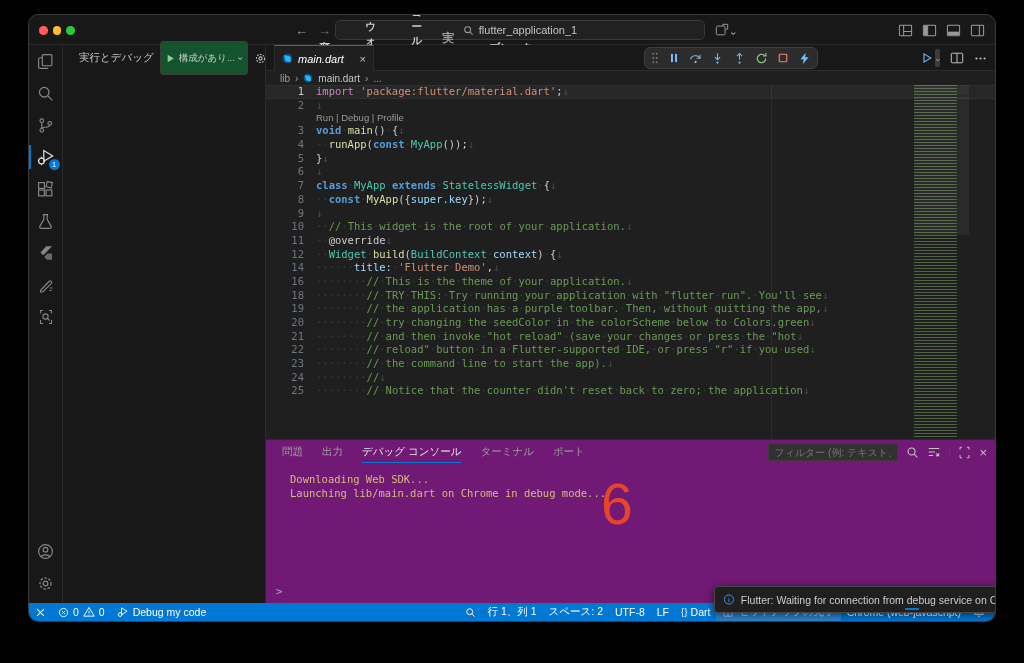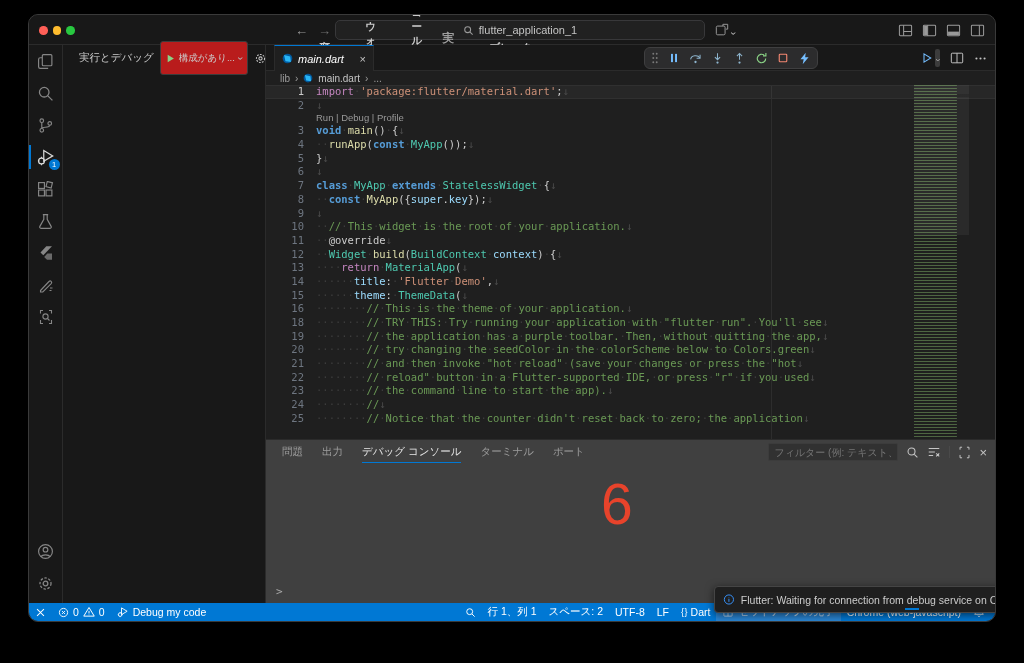--- a/index.html
+++ b/index.html
@@ -32,21 +32,21 @@
   .act-ic.active::before { content:""; position:absolute; left:0; top:4px; bottom:4px; width:2px; background:#0078d4; }
   .act-badge { position:absolute; right:3px; bottom:3px; width:11px; height:11px; border-radius:50%;
     background:#0078d4; color:#fff; font-size:7.5px; display:flex; align-items:center; justify-content:center; }
   .act-bottom { margin-top:auto; }
 
   
   .sidebar { position:absolute; left:34px; top:30px; bottom:18px; width:203px; background:#181818;
     border-right:1px solid #2b2b2b; display:flex; flex-direction:row; }
   .sb-head { height:26px; display:flex; align-items:center; padding:0 6px 0 16px; gap:6px; }
   .sb-title { color:#cccccc; font-size:10.5px; white-space:nowrap; }
-  .cfg-pill { display:flex; align-items:center; gap:4px; background:#b91c1c; border:1px solid #3c3c3c;
+  .cfg-pill { display:flex; align-items:center; gap:4px; background:#14532d; border:1px solid #3c3c3c;
     border-radius:3px; height:20px; padding:16px 5px; color:#cccccc; font-size:9.5px; white-space:nowrap; }
   .chev-d { display:inline-block; transform:rotate(90deg); font-size:10px; color:#bbb; }
   .sb-sec { border-top:1px solid #2b2b2b; }
   .sec-head { height:18px; display:flex; align-items:center; gap:20px; padding:0 8px 0 4px;
     color:#cccccc; font-size:10.5px; font-weight:bold; }
   .sec-head .chev-d { font-weight:normal; }
   .sec-right { margin-left:auto; color:#9d9d9d; font-weight:bold; font-size:12px; }
   .bp-row { display:flex; align-items:center; gap:6px; padding:2px 0 2px 18px; color:#cccccc; font-size:10.5px; }
   .cb { width:11px; height:11px; border-radius:2.5px; border:1px solid #6b6b6b; background:#1f1f1f; }
   .cb.on { background:#0078d4; border-color:#0078d4; color:#fff; font-size:9px; line-height:10px; text-align:center; }
@@ -85,21 +85,21 @@
   .tk-c { color:#6a9955; } .tk-p { color:#cccccc; }
 
   .minimap { position:absolute; right:26px; top:0; width:55px; height:100%; z-index:3;
     background:
       repeating-linear-gradient(180deg, rgba(116,160,94,0.55) 0 1px, transparent 1px 3px),
       repeating-linear-gradient(180deg, transparent 0 9px, rgba(31,31,31,0.9) 9px 12px);
     background-size:78% 100%, 100% 100%; background-repeat:no-repeat; }
   .minimap::before { content:""; position:absolute; left:0; right:0; top:0; height:150px; background:rgba(255,255,255,0.05); }
 
   
-  .panel { position:absolute; left:0; right:0; bottom:0; height:164px; background:#404040;
+  .panel { position:absolute; left:0; right:0; bottom:0; height:164px; background:#701a75;
     border-top:1px solid #2b2b2b; }
   .ptabs { position:relative; height:24px; display:flex; align-items:center; gap:19px; padding-left:16px; }
   .ptab { color:#9d9d9d; font-size:10.5px; position:relative; padding:4px 0; }
   .ptab.active { color:#e7e7e7; }
   .ptab.active::after { content:""; position:absolute; left:0; right:0; bottom:0; height:1.5px; background:#0078d4; }
   .pctrl { position:absolute; right:8px; top:3px; display:flex; align-items:center; gap:8px; color:#c5c5c5; }
   .pfilter { width:130px; height:18px; background:#313131; border:1px solid #3c3c3c; border-radius:2px;
     color:#9a9a9a; font-size:10px; padding:0 5px; font-family:"Liberation Sans", sans-serif; }
   .pdivider { width:1px; height:12px; background:#4a4a4a; }
   .console { padding:8px 0 0 24px; font-family:"DejaVu Sans Mono", monospace; font-size:10.5px;
@@ -412,23 +412,21 @@
             <div class="crow"><span class="ln">3</span><span class="tk-b">void</span><span class="ws">·</span><span class="tk-f">main</span><span class="tk-p">()</span><span class="ws">·</span><span class="tk-p">{</span><span class="eol">↓</span></div>
             <div class="crow"><span class="ln">4</span><span class="ws">··</span><span class="tk-f">runApp</span><span class="tk-p">(</span><span class="tk-b">const</span><span class="ws">·</span><span class="tk-t">MyApp</span><span class="tk-p">());</span><span class="eol">↓</span></div>
             <div class="crow"><span class="ln">5</span><span class="tk-p">}</span><span class="eol">↓</span></div>
             <div class="crow"><span class="ln">6</span><span class="eol">↓</span></div>
             <div class="crow"><span class="ln">7</span><span class="tk-b">class</span><span class="ws">·</span><span class="tk-t">MyApp</span><span class="ws">·</span><span class="tk-b">extends</span><span class="ws">·</span><span class="tk-t">StatelessWidget</span><span class="ws">·</span><span class="tk-p">{</span><span class="eol">↓</span></div>
             <div class="crow"><span class="ln">8</span><span class="ws">··</span><span class="tk-b">const</span><span class="ws">·</span><span class="tk-f">MyApp</span><span class="tk-p">({</span><span class="tk-v">super</span><span class="tk-p">.</span><span class="tk-v">key</span><span class="tk-p">});</span><span class="eol">↓</span></div>
             <div class="crow"><span class="ln">9</span><span class="eol">↓</span></div>
             <div class="crow"><span class="ln">10</span><span class="ws">··</span><span class="tk-c">//</span><span class="ws">·</span><span class="tk-c">This</span><span class="ws">·</span><span class="tk-c">widget</span><span class="ws">·</span><span class="tk-c">is</span><span class="ws">·</span><span class="tk-c">the</span><span class="ws">·</span><span class="tk-c">root</span><span class="ws">·</span><span class="tk-c">of</span><span class="ws">·</span><span class="tk-c">your</span><span class="ws">·</span><span class="tk-c">application.</span><span class="eol">↓</span></div>
             <div class="crow"><span class="ln">11</span><span class="ws">··</span><span class="tk-p">@override</span><span class="eol">↓</span></div>
             <div class="crow"><span class="ln">12</span><span class="ws">··</span><span class="tk-t">Widget</span><span class="ws">·</span><span class="tk-f">build</span><span class="tk-p">(</span><span class="tk-t">BuildContext</span><span class="ws">·</span><span class="tk-v">context</span><span class="tk-p">)</span><span class="ws">·</span><span class="tk-p">{</span><span class="eol">↓</span></div>
-            <div class="crow"><span class="ln">13</span><span class="ws">····</span><span class="tk-k">return</span><span class="ws">·</span><span class="tk-t">MaterialApp</span><span class="tk-p">(</span><span class="eol">↓</span></div>
             <div class="crow"><span class="ln">14</span><span class="ws">······</span><span class="tk-v">title</span><span class="tk-p">:</span><span class="ws">·</span><span class="tk-s">'Flutter</span><span class="ws">·</span><span class="tk-s">Demo'</span><span class="tk-p">,</span><span class="eol">↓</span></div>
-            <div class="crow"><span class="ln">15</span><span class="ws">······</span><span class="tk-v">theme</span><span class="tk-p">:</span><span class="ws">·</span><span class="tk-t">ThemeData</span><span class="tk-p">(</span><span class="eol">↓</span></div>
             <div class="crow"><span class="ln">16</span><span class="ws">········</span><span class="tk-c">//</span><span class="ws">·</span><span class="tk-c">This</span><span class="ws">·</span><span class="tk-c">is</span><span class="ws">·</span><span class="tk-c">the</span><span class="ws">·</span><span class="tk-c">theme</span><span class="ws">·</span><span class="tk-c">of</span><span class="ws">·</span><span class="tk-c">your</span><span class="ws">·</span><span class="tk-c">application.</span><span class="eol">↓</span></div>
             <div class="crow"><span class="ln">18</span><span class="ws">········</span><span class="tk-c">//</span><span class="ws">·</span><span class="tk-c">TRY</span><span class="ws">·</span><span class="tk-c">THIS:</span><span class="ws">·</span><span class="tk-c">Try</span><span class="ws">·</span><span class="tk-c">running</span><span class="ws">·</span><span class="tk-c">your</span><span class="ws">·</span><span class="tk-c">application</span><span class="ws">·</span><span class="tk-c">with</span><span class="ws">·</span><span class="tk-c">"flutter</span><span class="ws">·</span><span class="tk-c">run".</span><span class="ws">·</span><span class="tk-c">You'll</span><span class="ws">·</span><span class="tk-c">see</span><span class="eol">↓</span></div>
             <div class="crow"><span class="ln">19</span><span class="ws">········</span><span class="tk-c">//</span><span class="ws">·</span><span class="tk-c">the</span><span class="ws">·</span><span class="tk-c">application</span><span class="ws">·</span><span class="tk-c">has</span><span class="ws">·</span><span class="tk-c">a</span><span class="ws">·</span><span class="tk-c">purple</span><span class="ws">·</span><span class="tk-c">toolbar.</span><span class="ws">·</span><span class="tk-c">Then,</span><span class="ws">·</span><span class="tk-c">without</span><span class="ws">·</span><span class="tk-c">quitting</span><span class="ws">·</span><span class="tk-c">the</span><span class="ws">·</span><span class="tk-c">app,</span><span class="eol">↓</span></div>
             <div class="crow"><span class="ln">20</span><span class="ws">········</span><span class="tk-c">//</span><span class="ws">·</span><span class="tk-c">try</span><span class="ws">·</span><span class="tk-c">changing</span><span class="ws">·</span><span class="tk-c">the</span><span class="ws">·</span><span class="tk-c">seedColor</span><span class="ws">·</span><span class="tk-c">in</span><span class="ws">·</span><span class="tk-c">the</span><span class="ws">·</span><span class="tk-c">colorScheme</span><span class="ws">·</span><span class="tk-c">below</span><span class="ws">·</span><span class="tk-c">to</span><span class="ws">·</span><span class="tk-c">Colors.green</span><span class="eol">↓</span></div>
             <div class="crow"><span class="ln">21</span><span class="ws">········</span><span class="tk-c">//</span><span class="ws">·</span><span class="tk-c">and</span><span class="ws">·</span><span class="tk-c">then</span><span class="ws">·</span><span class="tk-c">invoke</span><span class="ws">·</span><span class="tk-c">"hot</span><span class="ws">·</span><span class="tk-c">reload"</span><span class="ws">·</span><span class="tk-c">(save</span><span class="ws">·</span><span class="tk-c">your</span><span class="ws">·</span><span class="tk-c">changes</span><span class="ws">·</span><span class="tk-c">or</span><span class="ws">·</span><span class="tk-c">press</span><span class="ws">·</span><span class="tk-c">the</span><span class="ws">·</span><span class="tk-c">"hot</span><span class="eol">↓</span></div>
             <div class="crow"><span class="ln">22</span><span class="ws">········</span><span class="tk-c">//</span><span class="ws">·</span><span class="tk-c">reload"</span><span class="ws">·</span><span class="tk-c">button</span><span class="ws">·</span><span class="tk-c">in</span><span class="ws">·</span><span class="tk-c">a</span><span class="ws">·</span><span class="tk-c">Flutter-supported</span><span class="ws">·</span><span class="tk-c">IDE,</span><span class="ws">·</span><span class="tk-c">or</span><span class="ws">·</span><span class="tk-c">press</span><span class="ws">·</span><span class="tk-c">"r"</span><span class="ws">·</span><span class="tk-c">if</span><span class="ws">·</span><span class="tk-c">you</span><span class="ws">·</span><span class="tk-c">used</span><span class="eol">↓</span></div>
             <div class="crow"><span class="ln">23</span><span class="ws">········</span><span class="tk-c">//</span><span class="ws">·</span><span class="tk-c">the</span><span class="ws">·</span><span class="tk-c">command</span><span class="ws">·</span><span class="tk-c">line</span><span class="ws">·</span><span class="tk-c">to</span><span class="ws">·</span><span class="tk-c">start</span><span class="ws">·</span><span class="tk-c">the</span><span class="ws">·</span><span class="tk-c">app).</span><span class="eol">↓</span></div>
             <div class="crow"><span class="ln">24</span><span class="ws">········</span><span class="tk-c">//</span><span class="eol">↓</span></div>
             <div class="crow"><span class="ln">25</span><span class="ws">········</span><span class="tk-c">//</span><span class="ws">·</span><span class="tk-c">Notice</span><span class="ws">·</span><span class="tk-c">that</span><span class="ws">·</span><span class="tk-c">the</span><span class="ws">·</span><span class="tk-c">counter</span><span class="ws">·</span><span class="tk-c">didn't</span><span class="ws">·</span><span class="tk-c">reset</span><span class="ws">·</span><span class="tk-c">back</span><span class="ws">·</span><span class="tk-c">to</span><span class="ws">·</span><span class="tk-c">zero;</span><span class="ws">·</span><span class="tk-c">the</span><span class="ws">·</span><span class="tk-c">application</span><span class="eol">↓</span></div>
           </div>
@@ -451,20 +449,24 @@
             <svg width="14" height="14" viewBox="0 0 16 16" fill="none" stroke="currentColor" stroke-width="1.2">
                 <path d="M2 4 H14 M2 8 H9 M2 12 H7 M10.5 9.5 L14 13 M14 9.5 L10.5 13"></path>
               </svg>
             <span class="pdivider"></span>
             <svg width="13" height="13" viewBox="0 0 16 16" fill="none" stroke="currentColor" stroke-width="1.2">
                 <path d="M5 1.5 H2.5 V4.5 M11 1.5 H13.5 V4.5 M13.5 11 V14.5 H11 M5 14.5 H2.5 V11"></path>
               </svg>
             <span style="font-size:13px">×</span>
           </div>
         </div>
+        <div class="console">
+          <div>Downloading Web SDK...</div>
+          <div>Launching lib/main.dart on Chrome in debug mode...</div>
+        </div>
         <span class="prompt">&gt;</span>
       </div>
     </div>
 
     <div class="statusbar">
       <span class="st">
         <svg width="11" height="11" viewBox="0 0 16 16" fill="none" stroke="#fff" stroke-width="1.5">
             <path d="M3 3 L8 8 L3 13 M13 3 L8 8 L13 13"></path>
           </svg>
       </span>

